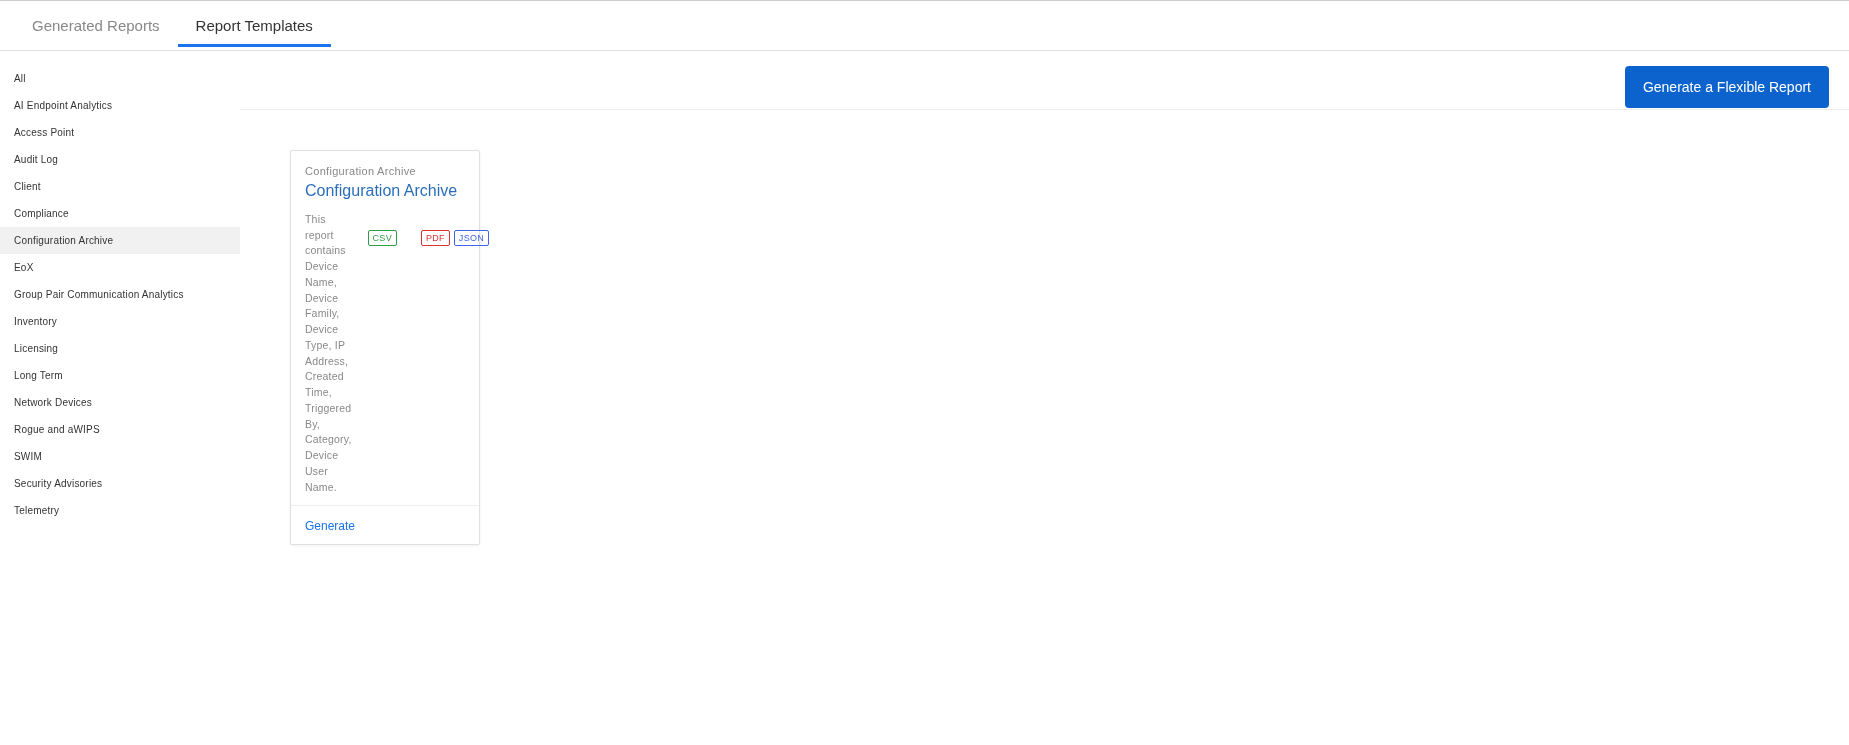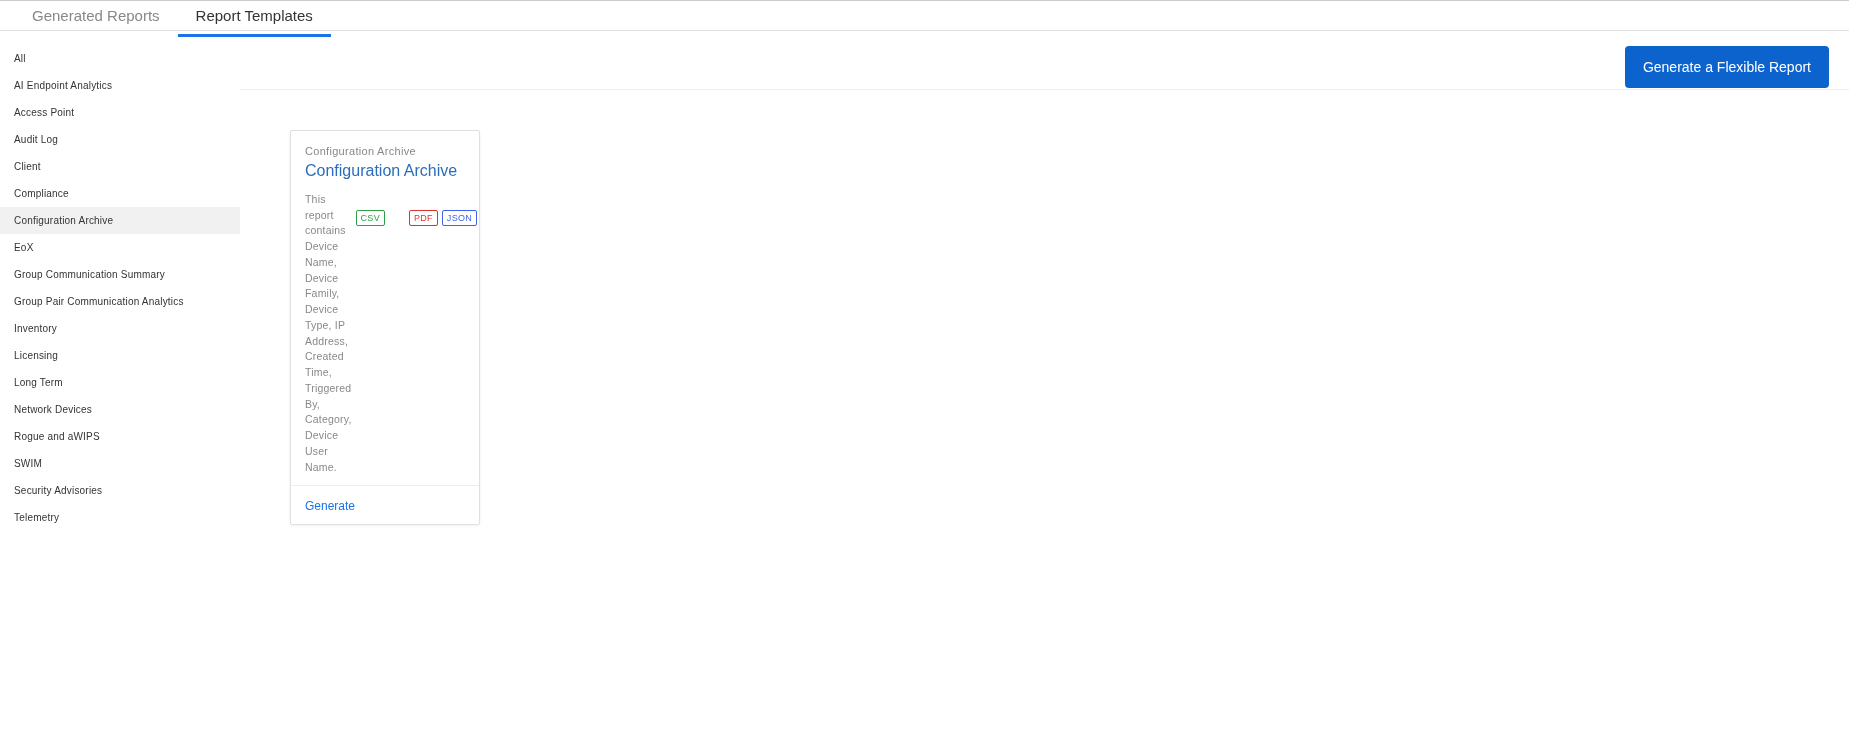--- a/index.html
+++ b/index.html
@@ -13,21 +13,21 @@
       color: #333;
       width: 1849px;
     }
     .top-border {
       border-top: 1px solid #ccc;
     }
     .tabs-bar {
       display: flex;
       padding-left: 14px;
       border-bottom: 1px solid #e0e0e0;
-      height: 30px;
+      height: 50px;
       align-items: center;
     }
     .tab {
       padding: 0 18px;
       height: 42px;
       line-height: 42px;
       font-size: 15px;
       color: #888;
       cursor: pointer;
       border-bottom: 3px solid transparent;
@@ -121,21 +121,21 @@
     .card-title {
       font-size: 16px;
       color: #2b6cb0;
       color: #2a6ebb;
       line-height: 1.3;
       margin-bottom: 10px;
       font-weight: 400;
     }
     .card-desc-row {
       display: flex;
-      gap: 4px;
+      gap: 16px;
       align-items: flex-start;
     }
     .card-desc {
       font-size: 10.5px;
       color: #888;
       line-height: 1.5;
       flex: 1;
       letter-spacing: 0.2px;
     }
     .format-badges {
@@ -189,21 +189,20 @@
 <div class="content-area">
   <div class="sidebar">
     <div class="sidebar-item">All</div>
     <div class="sidebar-item">AI Endpoint Analytics</div>
     <div class="sidebar-item">Access Point</div>
     <div class="sidebar-item">Audit Log</div>
     <div class="sidebar-item">Client</div>
     <div class="sidebar-item">Compliance</div>
     <div class="sidebar-item selected">Configuration Archive</div>
     <div class="sidebar-item">EoX</div>
-    <div class="sidebar-item">Group Communication Summary</div>
     <div class="sidebar-item">Group Pair Communication Analytics</div>
     <div class="sidebar-item">Inventory</div>
     <div class="sidebar-item">Licensing</div>
     <div class="sidebar-item">Long Term</div>
     <div class="sidebar-item">Network Devices</div>
     <div class="sidebar-item">Rogue and aWIPS</div>
     <div class="sidebar-item">SWIM</div>
     <div class="sidebar-item">Security Advisories</div>
     <div class="sidebar-item">Telemetry</div>
   </div>

